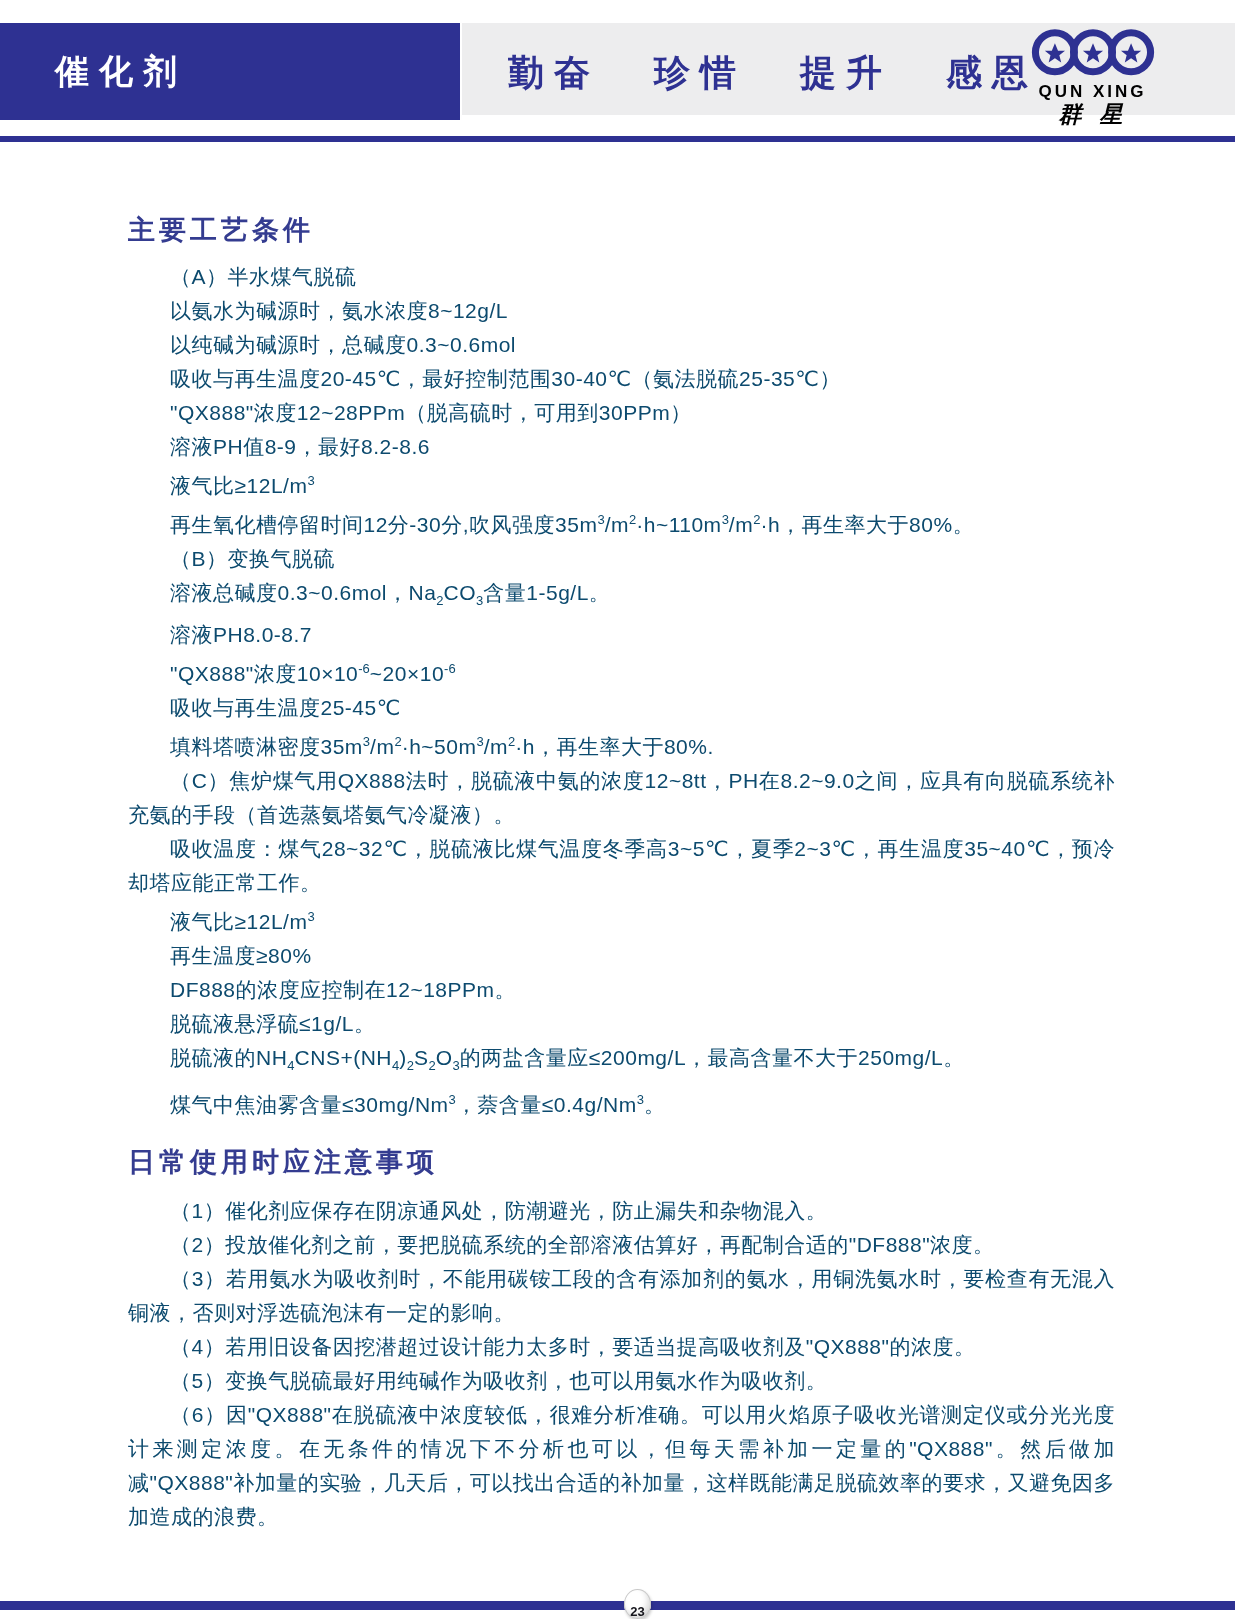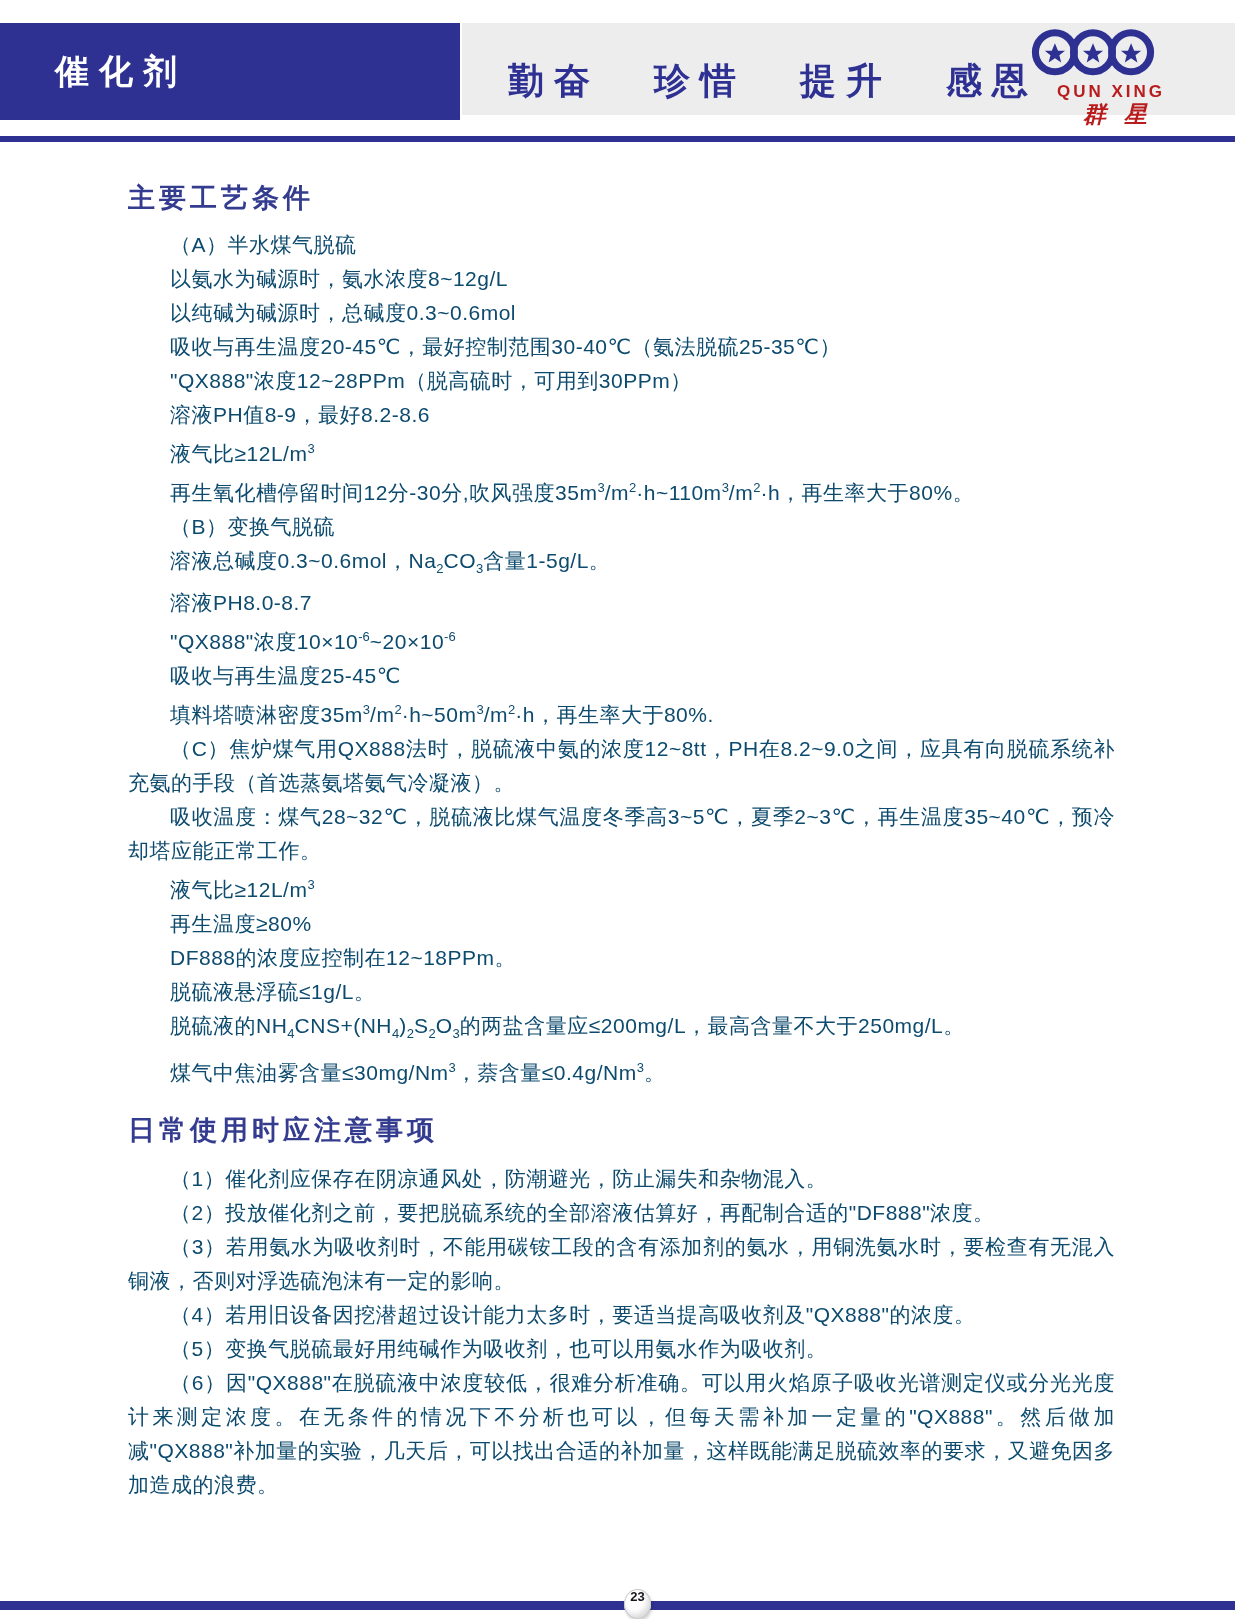--- a/index.html
+++ b/index.html
@@ -12,59 +12,59 @@
     position:absolute;left:0;top:23px;width:460px;height:97px;
     background:#2e3192;color:#ffffff;display:flex;align-items:center;
     box-sizing:border-box;padding-left:55px;
     font-size:34px;font-weight:bold;letter-spacing:10px;
   }
   .gray-band{
     position:absolute;left:462px;top:23px;width:773px;height:92px;
     background:#ededee;
   }
   .motto{
-    position:absolute;left:46px;top:12px;height:92px;
+    position:absolute;left:46px;top:4px;height:92px;
     display:flex;align-items:center;gap:54px;
     color:#2e3192;font-size:36px;font-weight:bold;letter-spacing:10px;
   }
   .logo{
-    position:absolute;left:558px;top:2px;width:145px;text-align:right;color:#b91c1c;
+    position:absolute;left:558px;top:2px;width:145px;text-align:center;color:#000000;
   }
   .logo svg{display:block;margin:0 auto;}
   .logo-en{font-size:17px;font-weight:bold;letter-spacing:3px;line-height:17px;}
   .logo-cn{font-size:23px;font-weight:bold;font-style:italic;letter-spacing:18px;
            line-height:26px;margin-top:2px;padding-left:14px;
            font-family:"Liberation Serif","DejaVu Serif",serif;}
   .header-rule{
     position:absolute;left:0;top:136px;width:1235px;height:6px;background:#2e3192;
   }
   
   .content{
     position:absolute;top:142px;left:0;width:1235px;
     box-sizing:border-box;padding:0 120px 0 128px;
   }
   .content h2{
     color:#343c90;font-size:27px;font-weight:bold;letter-spacing:4px;margin:0;
   }
-  .sec1 h2{margin:38px 0 12px 0;}
+  .sec1 h2{margin:70px 0 12px 0;}
   .sec2 h2{margin:22px 0 14px 0;}
   .content p{
     margin:0;font-size:21px;line-height:34px;color:#0c4a6e;
     text-indent:2em;text-align:justify;letter-spacing:0.5px;
   }
   .content sup,.content sub{font-size:13px;letter-spacing:0;}
   
   .footer-bar{
     position:absolute;left:0;top:1601px;width:1235px;height:9px;background:#2e3192;
   }
   .page-oval{
     position:absolute;left:624px;top:1589px;width:27px;height:30px;
     background:#ffffff;border-radius:50%;
     box-shadow:inset 0 0 0 1px #c9c9c9, inset -3px -4px 6px #d8d8d8, 1px 2px 3px rgba(0,0,0,0.2);
-    display:flex;align-items:flex-start;justify-content:center;
+    display:flex;align-items:flex-end;justify-content:center;
     font-size:13px;font-weight:bold;color:#15151c;
   }
 </style>
 </head>
 <body>
 
 <div class="title-band">
   <span>催化剂</span>
 </div>
 

